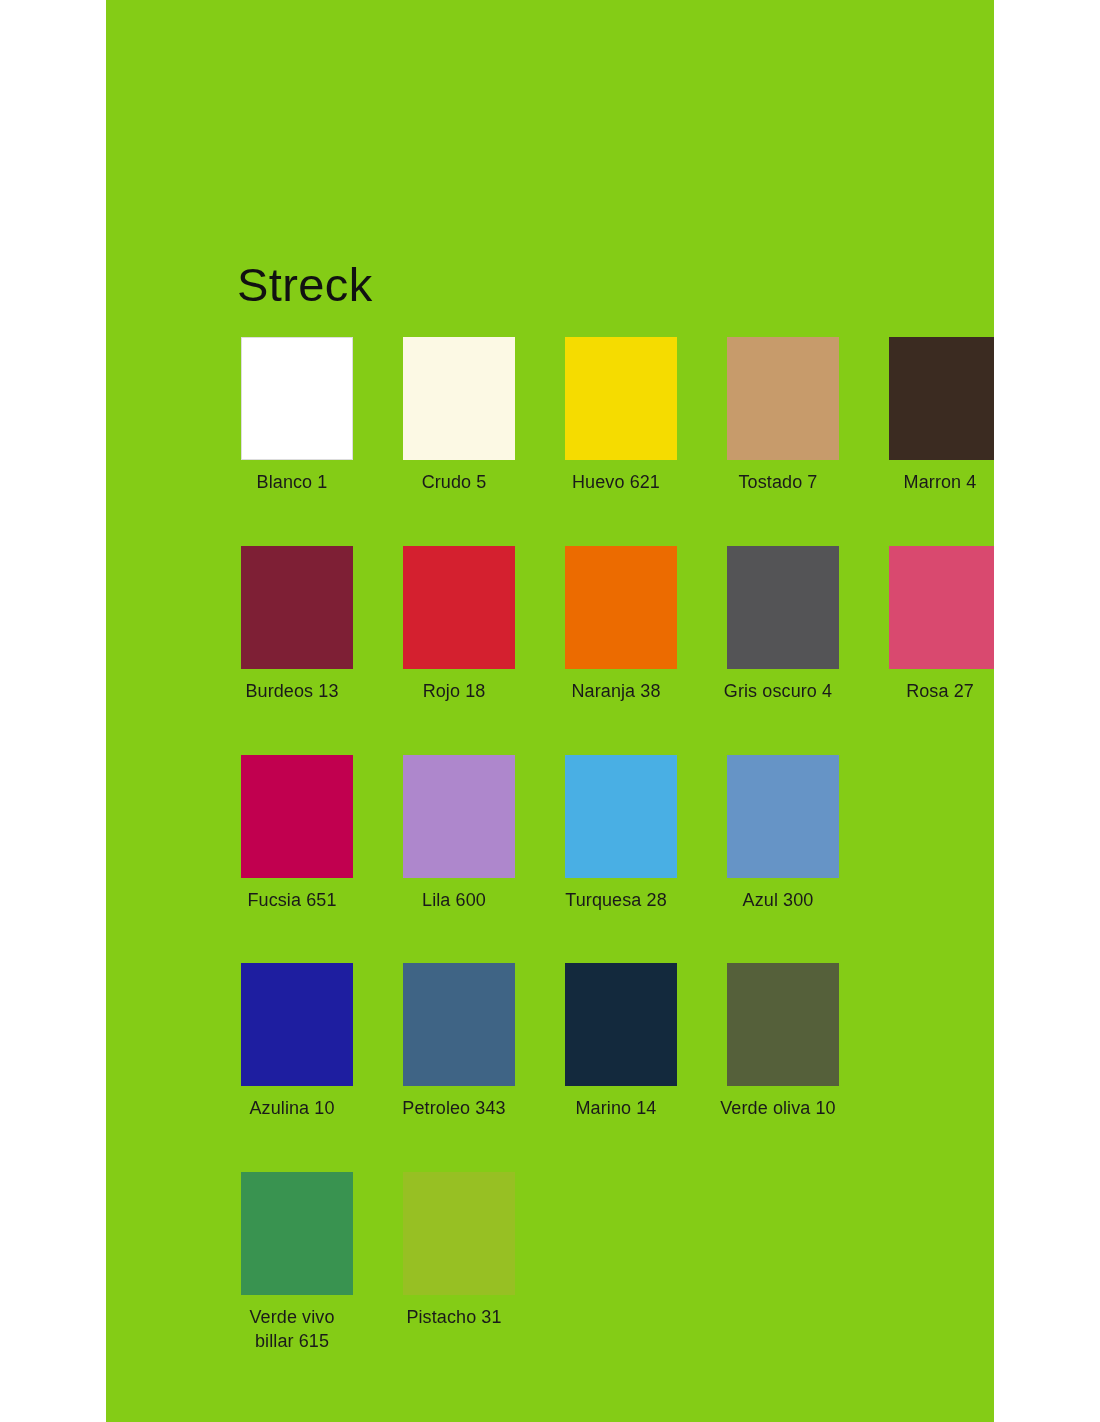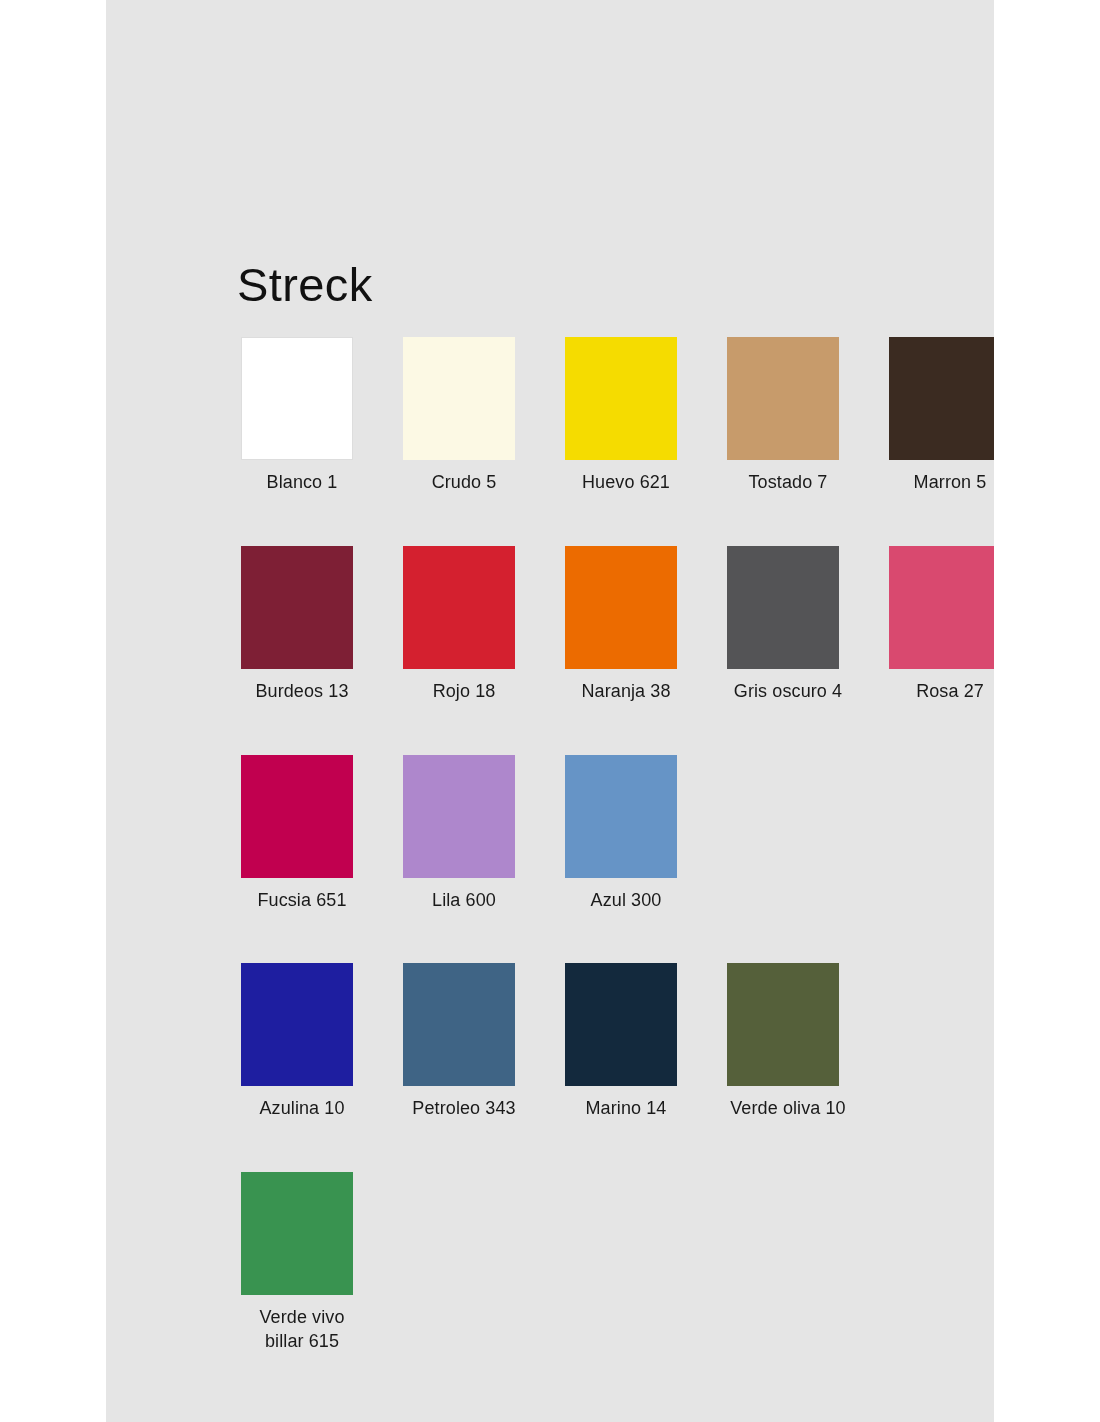--- a/index.html
+++ b/index.html
@@ -12,21 +12,21 @@
     font-family: "Liberation Sans", sans-serif;
     color: #1a1a1a;
     -webkit-font-smoothing: antialiased;
   }
 
   .page {
     position: relative;
     width: 888px;
     height: 1422px;
     margin: 0 auto;
-    background: #e5e5e5;
+    background: #84cc16;
     overflow: hidden;
   }
 
   .page-title {
     position: absolute;
     left: 131px;
     top: 230px;
     font-size: 47px;
     font-weight: 300;
     letter-spacing: 0.4px;
@@ -50,21 +50,21 @@
   }
   .swatch-row:last-child {
     margin-bottom: 0;
   }
 
   .swatch-cell {
     width: 112px;
     margin-right: 50px;
     display: flex;
     flex-direction: column;
-    align-items: flex-start;
+    align-items: flex-end;
   }
   .swatch-cell:last-child {
     margin-right: 0;
   }
 
   .swatch-chip {
     width: 112px;
     height: 123px;
     display: block;
     box-sizing: border-box;
@@ -105,21 +105,21 @@
         <div class="swatch-cell">
           <div class="swatch-chip" style="background-color: rgb(245, 220, 0);"></div>
           <div class="swatch-label">Huevo 621</div>
         </div>
         <div class="swatch-cell">
           <div class="swatch-chip" style="background-color: rgb(199, 155, 107);"></div>
           <div class="swatch-label">Tostado 7</div>
         </div>
         <div class="swatch-cell">
           <div class="swatch-chip" style="background-color: rgb(59, 43, 33);"></div>
-          <div class="swatch-label">Marron 5</div>
+          <div class="swatch-label">Marron 4</div>
         </div>
       </div>
       <div class="swatch-row">
         <div class="swatch-cell">
           <div class="swatch-chip" style="background-color: rgb(126, 31, 53);"></div>
           <div class="swatch-label">Burdeos 13</div>
         </div>
         <div class="swatch-cell">
           <div class="swatch-chip" style="background-color: rgb(212, 32, 47);"></div>
           <div class="swatch-label">Rojo 18</div>
@@ -140,20 +140,24 @@
       <div class="swatch-row">
         <div class="swatch-cell">
           <div class="swatch-chip" style="background-color: rgb(193, 0, 79);"></div>
           <div class="swatch-label">Fucsia 651</div>
         </div>
         <div class="swatch-cell">
           <div class="swatch-chip" style="background-color: rgb(174, 135, 204);"></div>
           <div class="swatch-label">Lila 600</div>
         </div>
         <div class="swatch-cell">
+          <div class="swatch-chip" style="background-color: rgb(73, 175, 228);"></div>
+          <div class="swatch-label">Turquesa 28</div>
+        </div>
+        <div class="swatch-cell">
           <div class="swatch-chip" style="background-color: rgb(102, 148, 198);"></div>
           <div class="swatch-label">Azul 300</div>
         </div>
       </div>
       <div class="swatch-row">
         <div class="swatch-cell">
           <div class="swatch-chip" style="background-color: rgb(30, 30, 160);"></div>
           <div class="swatch-label">Azulina 10</div>
         </div>
         <div class="swatch-cell">
@@ -168,16 +172,20 @@
           <div class="swatch-chip" style="background-color: rgb(85, 96, 58);"></div>
           <div class="swatch-label">Verde oliva 10</div>
         </div>
       </div>
       <div class="swatch-row">
         <div class="swatch-cell">
           <div class="swatch-chip" style="background-color: rgb(57, 147, 80);"></div>
           <div class="swatch-label">Verde vivo
 billar 615</div>
         </div>
+        <div class="swatch-cell">
+          <div class="swatch-chip" style="background-color: rgb(151, 192, 35);"></div>
+          <div class="swatch-label">Pistacho 31</div>
+        </div>
       </div>
     </div>
 
 </div>
 
 </body></html>

